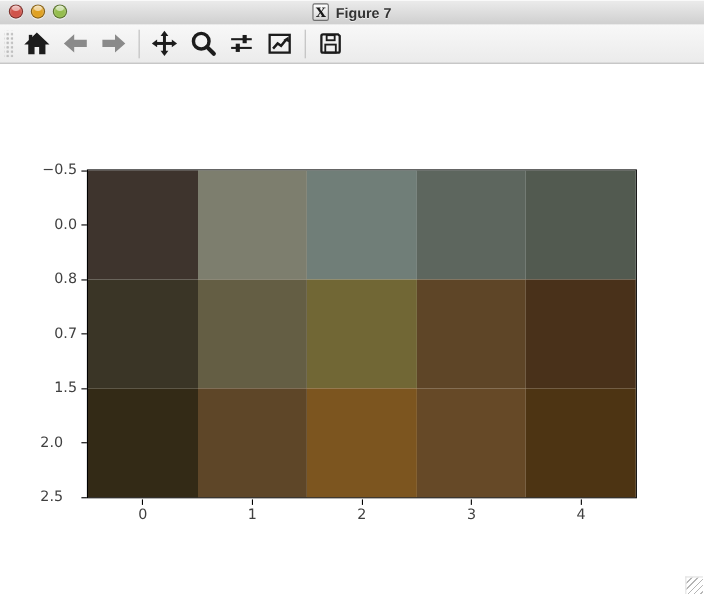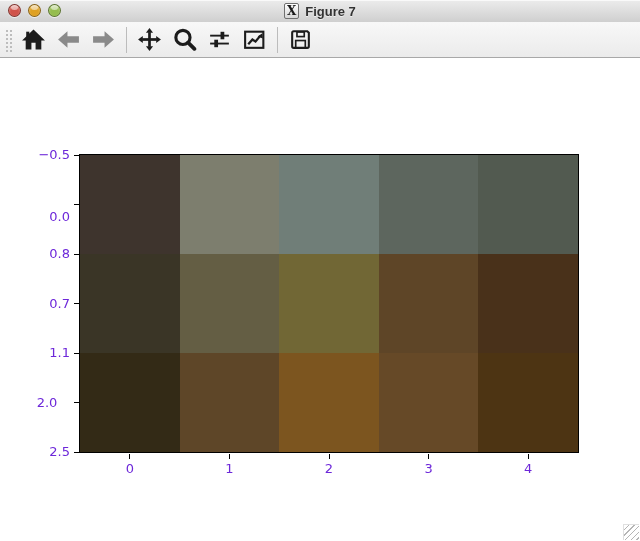--- a/index.html
+++ b/index.html
@@ -61,21 +61,21 @@
   .axes {
     position:absolute; left:79px; top:96px; width:498px; height:297px;
     border:1px solid #000; box-sizing:content-box;
   }
   .heatmap {
     display:grid; width:100%; height:100%;
     grid-template-columns:repeat(5,1fr); grid-template-rows:repeat(3,1fr);
   }
   .tick-label {
     position:absolute; font-family:"DejaVu Sans", sans-serif;
-    font-size:13px; line-height:16px; color:#6d28d9;
+    font-size:13px; line-height:16px; color:#404040;
   }
   .ytick-label { width:46px; text-align:right; }
   .xtick-label { width:40px; text-align:center; }
   .tick-mark { position:absolute; background:#000; }
 
   
   .resize-grip {
     position:absolute; right:1px; bottom:1px; width:15px; height:15px;
     border-top:1px solid #e0e0e0; border-left:1px solid #e0e0e0;
     background:repeating-linear-gradient(135deg, transparent 0 3px, #b5b5b5 3px 4px);
@@ -200,31 +200,31 @@
           <div style="background-color: rgb(51, 42, 22);"></div>
           <div style="background-color: rgb(94, 70, 40);"></div>
           <div style="background-color: rgb(124, 85, 31);"></div>
           <div style="background-color: rgb(102, 73, 39);"></div>
           <div style="background-color: rgb(77, 52, 19);"></div>
         </div>
     </div>
   <div class="tick-mark" style="left: 74px; top: 96.5px; width: 5px; height: 1px;"></div>
       <div class="tick-label ytick-label" style="left: 24px; top: 89px;">−0.5</div>
       <div class="tick-mark" style="left: 74px; top: 146px; width: 5px; height: 1px;"></div>
-      <div class="tick-label ytick-label" style="left: 24px; top: 138.5px; margin-top: 12px;">0.0</div>
+      <div class="tick-label ytick-label" style="left: 24px; top: 138.5px;">0.0</div>
       <div class="tick-mark" style="left: 74px; top: 195.5px; width: 5px; height: 1px;"></div>
       <div class="tick-label ytick-label" style="left: 24px; top: 188px;">0.8</div>
       <div class="tick-mark" style="left: 74px; top: 245px; width: 5px; height: 1px;"></div>
       <div class="tick-label ytick-label" style="left: 24px; top: 237.5px;">0.7</div>
       <div class="tick-mark" style="left: 74px; top: 294.5px; width: 5px; height: 1px;"></div>
-      <div class="tick-label ytick-label" style="left: 24px; top: 287px;">1.1</div>
+      <div class="tick-label ytick-label" style="left: 24px; top: 287px;">1.5</div>
       <div class="tick-mark" style="left: 74px; top: 344px; width: 5px; height: 1px;"></div>
       <div class="tick-label ytick-label" style="left: 24px; top: 336.5px; text-align: center;">2.0</div>
       <div class="tick-mark" style="left: 74px; top: 393.5px; width: 5px; height: 1px;"></div>
-      <div class="tick-label ytick-label" style="left: 24px; top: 386px;">2.5</div>
+      <div class="tick-label ytick-label" style="left: 24px; top: 386px; text-align: center;">2.5</div>
       <div class="tick-mark" style="left: 129.3px; top: 396px; width: 1px; height: 5px;"></div>
       <div class="tick-label xtick-label" style="left: 109.8px; top: 403px;">0</div>
       <div class="tick-mark" style="left: 228.9px; top: 396px; width: 1px; height: 5px;"></div>
       <div class="tick-label xtick-label" style="left: 209.4px; top: 403px;">1</div>
       <div class="tick-mark" style="left: 328.5px; top: 396px; width: 1px; height: 5px;"></div>
       <div class="tick-label xtick-label" style="left: 309px; top: 403px;">2</div>
       <div class="tick-mark" style="left: 428.1px; top: 396px; width: 1px; height: 5px;"></div>
       <div class="tick-label xtick-label" style="left: 408.6px; top: 403px;">3</div>
       <div class="tick-mark" style="left: 527.7px; top: 396px; width: 1px; height: 5px;"></div>
       <div class="tick-label xtick-label" style="left: 508.2px; top: 403px;">4</div>

